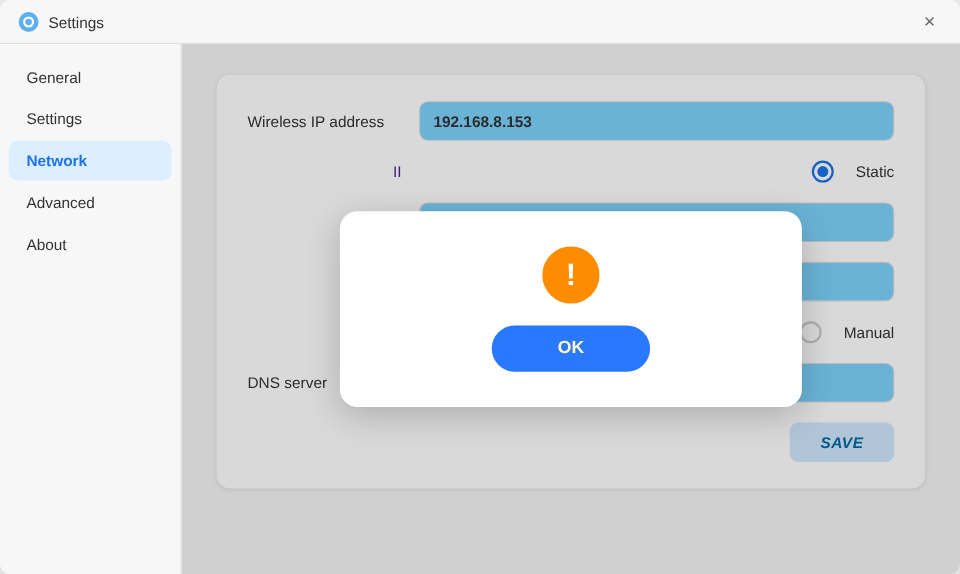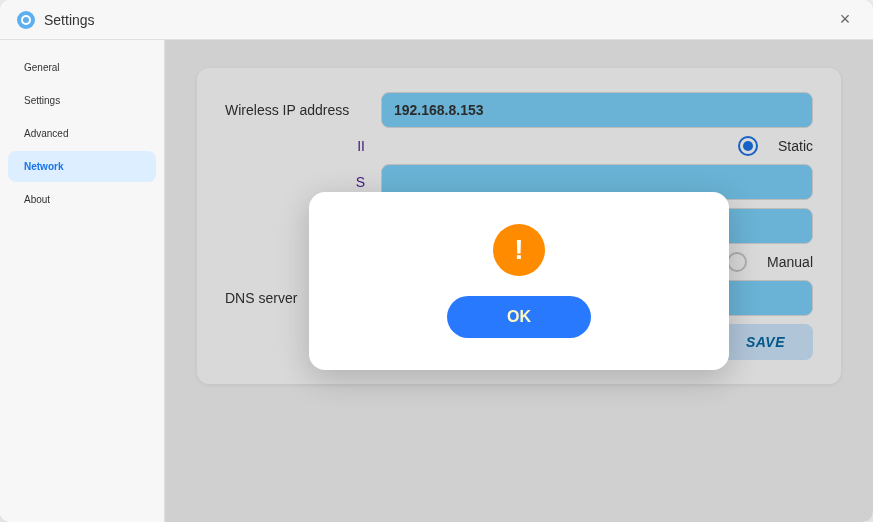--- a/index.html
+++ b/index.html
@@ -71,21 +71,21 @@
       border-right: 1px solid #e0e0e0;
       padding: 12px 8px;
       display: flex;
       flex-direction: column;
       gap: 2px;
     }
     .sidebar-item {
       padding: 10px 16px;
       border-radius: 8px;
       cursor: pointer;
-      font-size: 10px;
+      font-size: 14px;
       color: #333;
       font-weight: 400;
     }
     .sidebar-item.active {
       background: #dceeff;
       color: #1a73e8;
       font-weight: 600;
     }
 
     
@@ -100,21 +100,21 @@
     .settings-card {
       background: #ffffff;
       border-radius: 12px;
       padding: 24px 28px;
       box-shadow: 0 1px 4px rgba(0,0,0,0.08);
     }
 
     .field-row {
       display: flex;
       align-items: center;
-      margin-bottom: 8px;
+      margin-bottom: 18px;
       gap: 16px;
     }
     .field-label {
       font-size: 14px;
       color: #333;
       min-width: 140px;
     }
     .field-input {
       flex: 1;
       height: 36px;
@@ -254,22 +254,22 @@
       <span class="title-bar-title">Settings</span>
     </div>
     <button class="close-btn">×</button>
   </div>
 
   <div class="main-layout">
 
     <div class="sidebar">
       <div class="sidebar-item">General</div>
       <div class="sidebar-item">Settings</div>
+      <div class="sidebar-item active">Network</div>
       <div class="sidebar-item">Advanced</div>
-      <div class="sidebar-item active">Network</div>
       <div class="sidebar-item">About</div>
     </div>
 
     <div class="content">
       <div class="settings-card">
 
         <div class="field-row">
           <span class="field-label">Wireless IP address</span>
           <input class="field-input" type="text" value="192.168.8.153" style="">
         </div>

